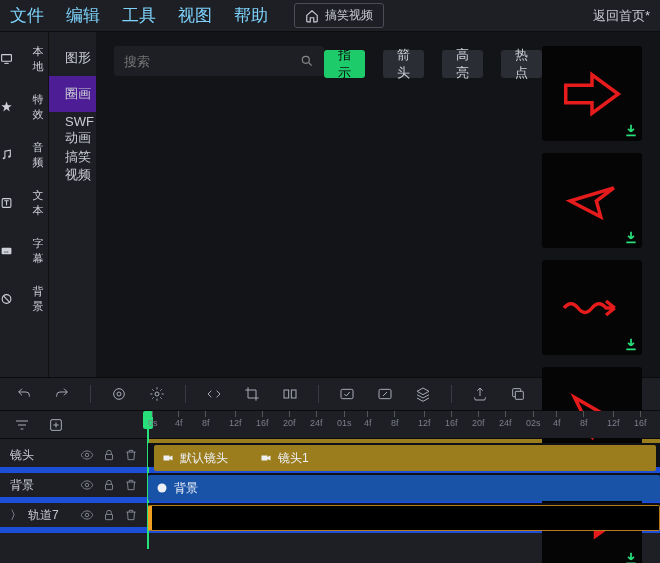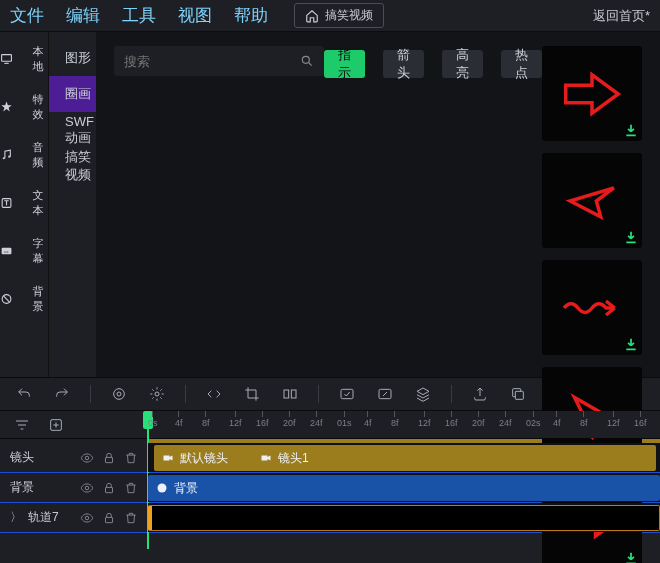--- a/index.html
+++ b/index.html
@@ -49,21 +49,21 @@
 .ruler-row{height:28px;display:flex;border-bottom:1px solid #0b0b0e}
 .tl-left{width:148px;display:flex;align-items:center;padding-left:14px;gap:18px}
 .tl-left svg{width:16px;height:16px;fill:none;stroke:#a8abb7;stroke-width:1.5;cursor:pointer}
 .ruler{flex:1;position:relative;background:#1e1f25}
 .tick{position:absolute;top:0;height:100%;display:flex;flex-direction:column;align-items:center}
 .tick-line{width:1px;height:6px;background:#555}
 .tick-lbl{font-size:9px;color:#7c7f8a;margin-top:1px}
 .playhead{position:absolute;top:0;width:10px;height:18px;background:#28e07a;border-radius:2px}
 .playhead::after{content:"";position:absolute;left:4px;top:18px;width:2px;height:120px;background:#28e07a}
 
-.track{height:30px;display:flex;border-bottom:1px solid #1d4ed8}
+.track{height:30px;display:flex;border-bottom:6px solid #1d4ed8}
 .track-head{width:148px;display:flex;align-items:center;padding:0 10px;gap:8px;color:#c9cbd3;font-size:12px}
 .track-head .lbl{flex:1}
 .track-head .chev{width:10px}
 .hicon{width:14px;height:14px;cursor:pointer}
 .hicon svg{width:14px;height:14px;fill:none;stroke:#8d909c;stroke-width:1.5}
 .track-body{flex:1;background:#101116;position:relative}
 .clip{position:absolute;top:2px;height:26px;border-radius:2px;display:flex;align-items:center;padding:0 8px;gap:6px;font-size:12px;color:#eef0f5}
 .clip svg{width:12px;height:12px;fill:#eef0f5}
 .c-yellow{background:#9b7d1e}
 .c-blue{background:#1853a8}

